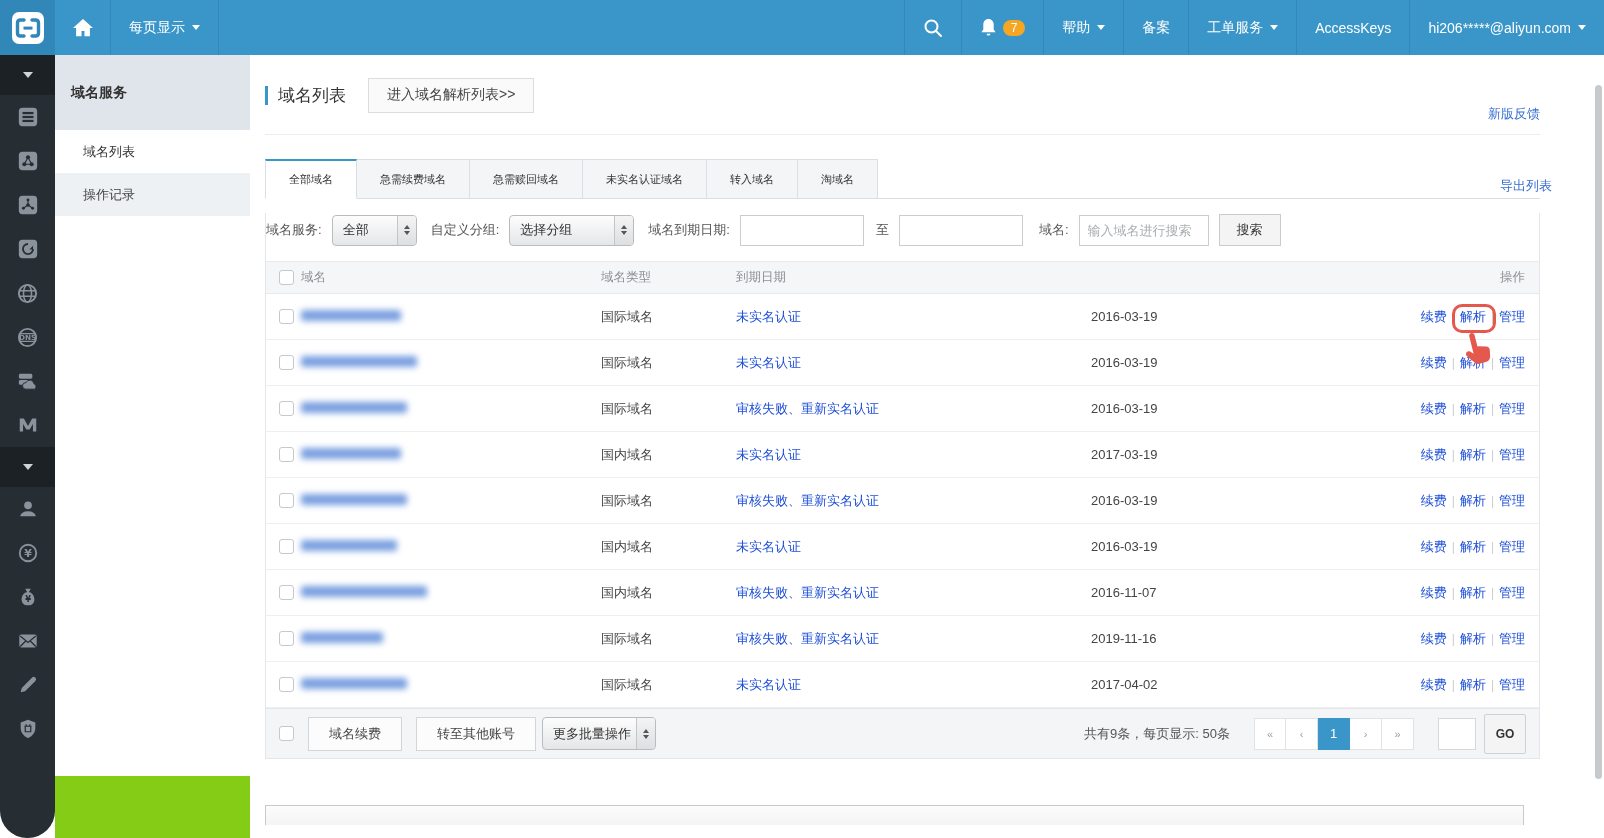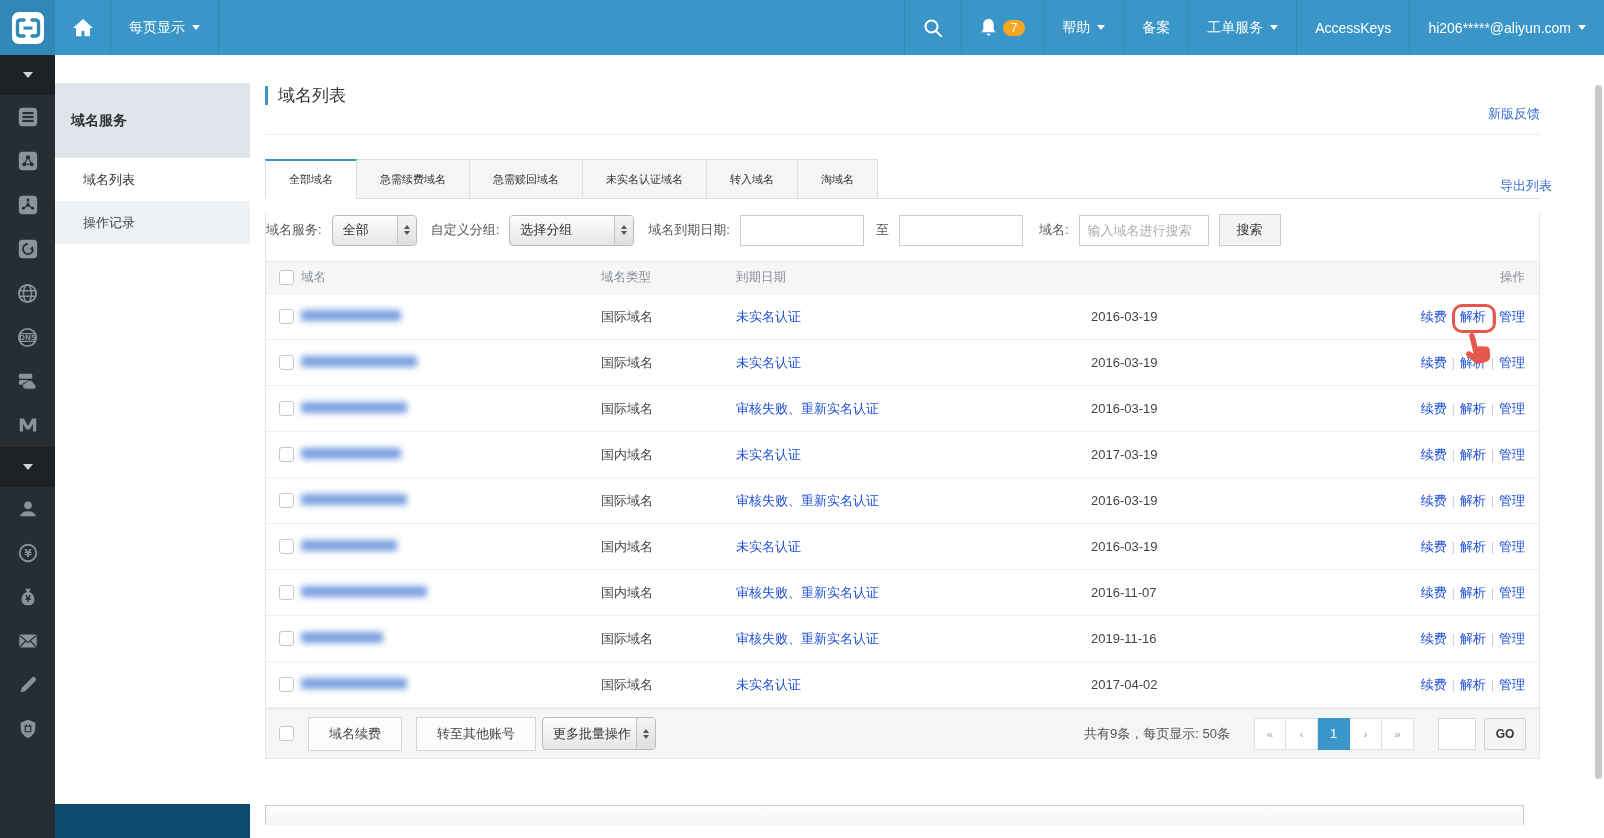--- a/index.html
+++ b/index.html
@@ -13,28 +13,28 @@
   .tb-home { width:55px; justify-content:center; padding:0; }
   .tb-sep { width:1px; background:rgba(0,0,0,.09); }
   .tb-right { margin-left:auto; display:flex; align-items:stretch; }
   .caret { width:0; height:0; border-left:4px solid transparent; border-right:4px solid transparent; border-top:5px solid #fff; margin-left:7px; }
   .badge { background:#f5a623; color:#fff; font-size:12px; min-width:22px; height:16px; line-height:16px; text-align:center; border-radius:8px; margin-left:6px; padding:0 4px; }
 
   
   .app { display:flex; height:783px; }
 
   
-  .rail { width:55px; background:#262d33; flex:none; }
+  .rail { width:55px; background:#262d33; flex:none;border-radius:27px; }
   .rail-strip { height:40px; background:#1c2125; display:flex; align-items:center; justify-content:center; cursor:pointer; }
   .rail-strip .rchev { width:0;height:0;border-left:5px solid transparent;border-right:5px solid transparent;border-top:6px solid #cfd4d8; }
   .ric { height:44px; display:flex; align-items:center; justify-content:center; cursor:pointer; }
   .ric svg { display:block; }
 
   
-  .subnav { width:195px; background:#0c4a6e; flex:none; font-size:13px;margin-top:28px; }
+  .subnav { width:195px; background:#84cc16; flex:none; font-size:13px; }
   .subnav-header { height:75px; background:#dfe5ea; display:flex; align-items:center; padding-left:16px; font-size:14px; font-weight:bold; color:#333; }
   .subnav-item { height:43px; display:flex; align-items:center; padding-left:28px; color:#444; cursor:pointer; background:#eef1f4; }
   .subnav-item.active { background:#fff; color:#333; }
 
   
   .content { flex:1; position:relative; background:#fff; padding:0 64px 0 15px; }
 
   .title-row { display:flex; align-items:center; margin-top:22px; height:36px; }
   .page-title { font-size:17px; color:#333; border-left:3px solid #3a96c9; padding-left:10px; line-height:19px; }
   .dns-btn { margin-left:22px; height:35px; padding:0 18px; background:#fafafa; border:1px solid #ddd; font-size:14px; color:#444; cursor:pointer; }
@@ -80,21 +80,21 @@
   
   .batch-bar { display:flex; align-items:center; height:50px; background:#f3f5f7; border-top:1px solid #e4e7e9; padding:0 13px; }
   .flat-btn { height:34px; padding:0 20px; background:#fcfcfc; border:1px solid #d3d6d8; font-size:13px; color:#444; cursor:pointer; margin-left:14px; font-family:inherit; }
   .more-sel { margin-left:6px; width:114px; height:33px; }
   .pag { margin-left:auto; display:flex; align-items:center; }
   .pag-summary { font-size:13px; color:#555; margin-right:24px; }
   .pg { width:32px; height:32px; border:1px solid #e0e3e5; border-left:none; background:#fff; display:flex; align-items:center; justify-content:center; font-size:11px; color:#9aa0a5; cursor:pointer; }
   .pg.first { border-left:1px solid #e0e3e5; }
   .pg.active { background:#3a96c9; border-color:#3a96c9; color:#fff; font-size:13px; }
   .pg-input { width:38px; height:32px; border:1px solid #d6d9db; background:#fff; margin-left:24px; }
-  .go-btn { width:42px; height:32px; margin-left:8px; background:#f4f4f4; border:1px solid #cfd2d4; border-radius:2px; font-size:12px; font-weight:bold; color:#333; cursor:pointer; font-family:inherit; }
+  .go-btn { width:42px; height:40px; margin-left:8px; background:#f4f4f4; border:1px solid #cfd2d4; border-radius:2px; font-size:12px; font-weight:bold; color:#333; cursor:pointer; font-family:inherit; }
 
   
   .partial-wrap { margin-top:46px; height:20px; overflow:hidden; }
   .partial-head { display:flex; height:15px; }
   .p-cell { border:1px solid #c9c9c9; border-right:none; background:linear-gradient(#fcfcfc,#ececec); height:40px; }
   .p-cell:last-child { border-right:1px solid #c9c9c9; }
   .partial-row { height:30px; background:#e2e2e2; margin:0 20px; }
 
   
   .ann-ring { position:absolute; left:1452px; top:304px; width:44px; height:29px; border:3px solid #e4584d; border-radius:10px; pointer-events:none; }
@@ -282,20 +282,21 @@
     <div class="subnav-header">域名服务</div>
     <div class="subnav-item active">域名列表</div>
     <div class="subnav-item">操作记录</div>
     <div style="background:#fff;height:560px;"></div>
   </div>
 
   <div class="content">
 
     <div class="title-row">
       <div class="page-title">域名列表</div>
+      <button class="dns-btn">进入域名解析列表&gt;&gt;</button>
     </div>
     <a class="feedback-link">新版反馈</a>
     <div class="head-divider"></div>
 
     <a class="export-link">导出列表</a>
 
     <div class="tabstrip">
       <div class="tab active">全部域名</div>
       <div class="tab">急需续费域名</div>
       <div class="tab">急需赎回域名</div>

